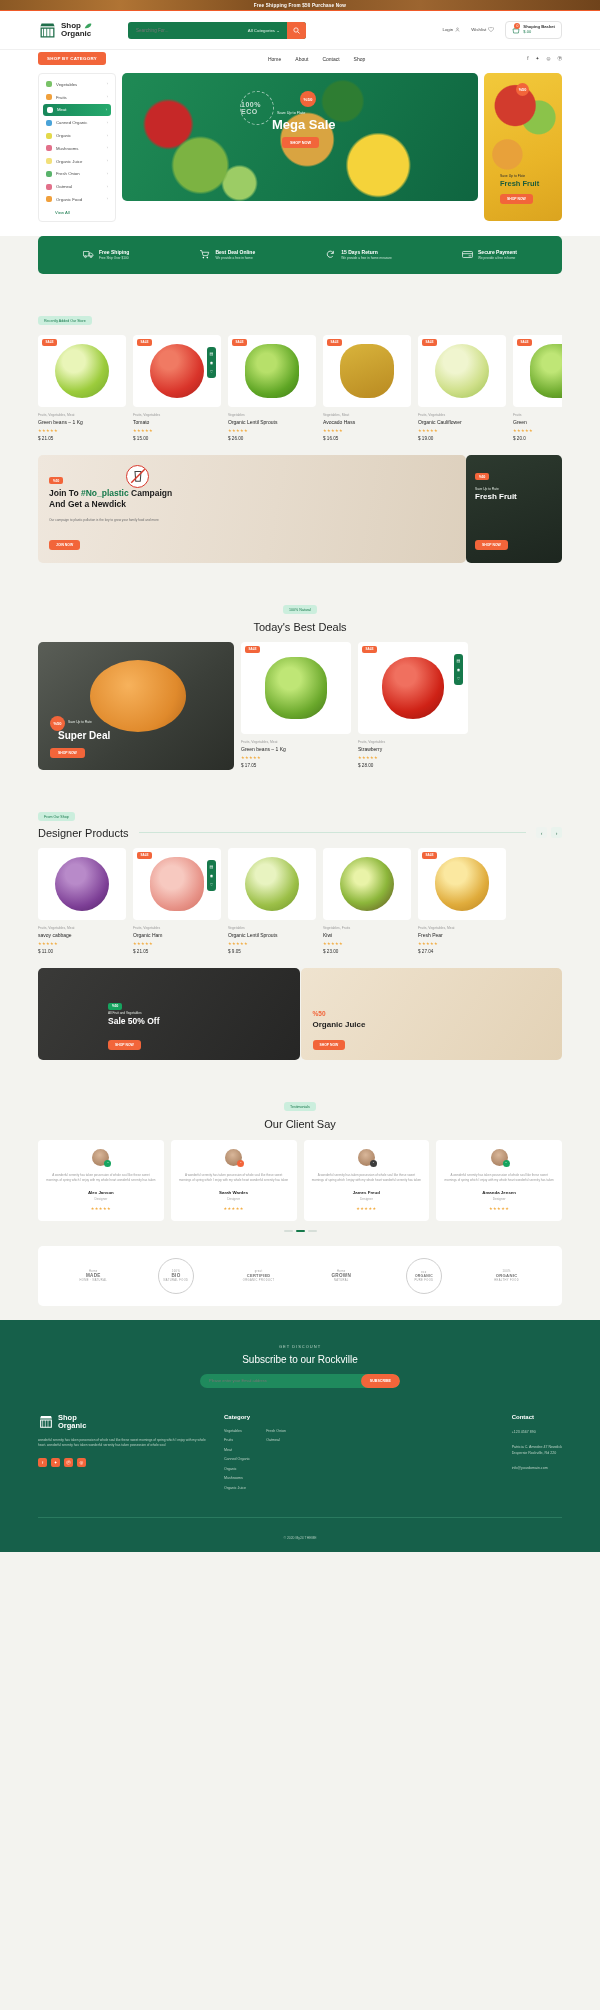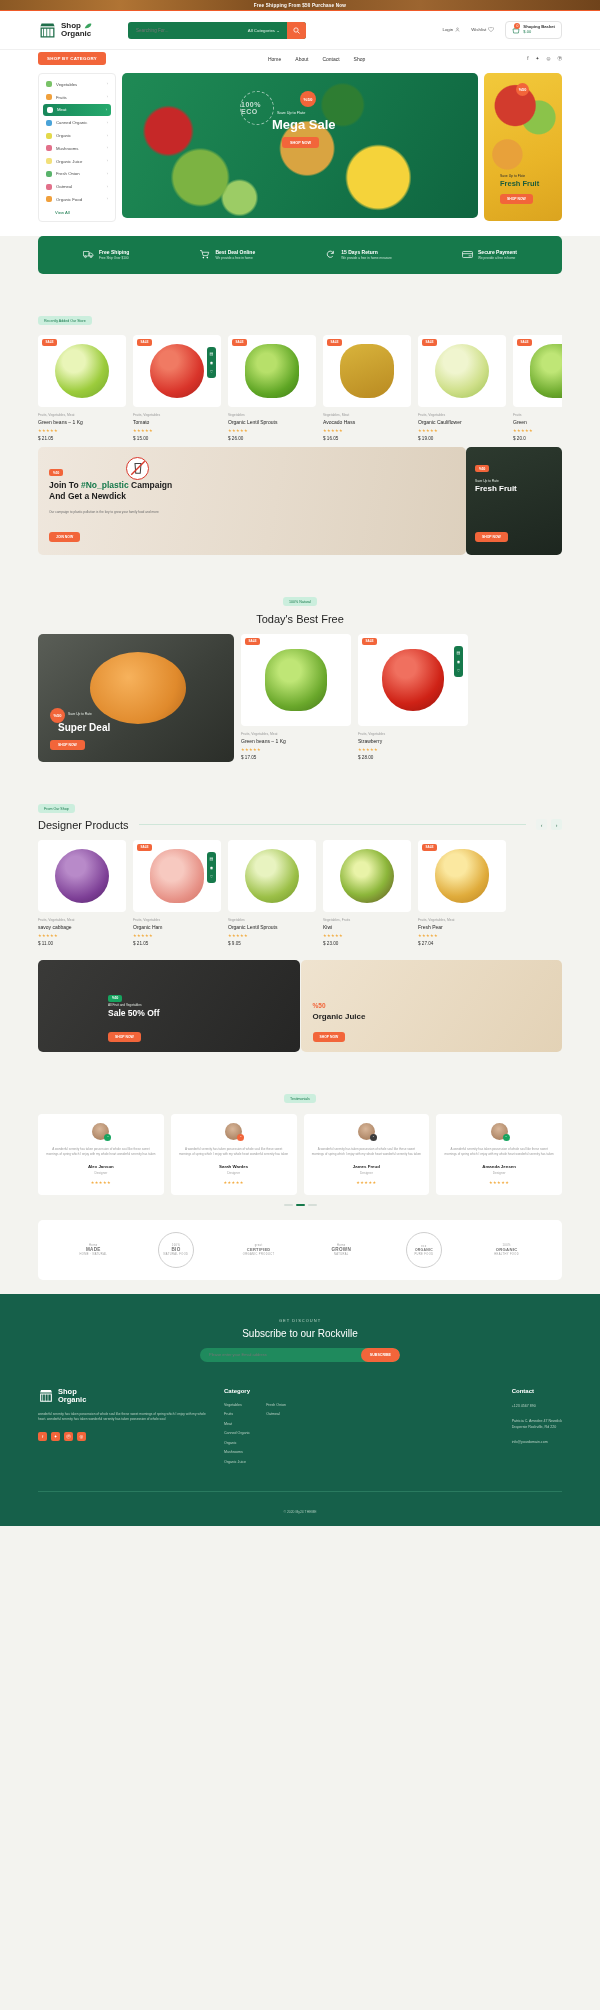--- a/index.html
+++ b/index.html
@@ -77,21 +77,21 @@
   .catrow .ci { width:6px; height:6px; border-radius:2px; flex:none; }
   .catrow .carr { margin-left:auto; font-size:3.6px; color:#b9b9b9; }
   .catrow.active {
     background:linear-gradient(90deg,#18875a,#25a96c); color:#fff; border-radius:3px; margin:0 4px;
     padding:3.4px 4px;
   }
   .catrow.active .carr { color:#d9f0e4; }
   .viewall { font-size:4.2px; color:#16794b; padding:4px 0 2px 16px; }
 
   .hero {
-    flex:1; border-radius:5px; overflow:hidden; position:relative; height:145px;
+    flex:1; border-radius:5px; overflow:hidden; position:relative; height:128px;
     background:
       radial-gradient(circle at 22% 72%, #7cb342 0 9%, transparent 10%),
       radial-gradient(circle at 13% 40%, #c62828 0 7%, transparent 8%),
       radial-gradient(circle at 33% 86%, #9ccc65 0 6%, transparent 7%),
       radial-gradient(circle at 52% 52%, #d9a441 0 13%, transparent 14%),
       radial-gradient(circle at 72% 72%, #f5d33a 0 11%, transparent 12%),
       radial-gradient(circle at 62% 22%, #2e7d32 0 8%, transparent 9%),
       linear-gradient(120deg,#1f8a55,#15774a 55%,#0f6540);
   }
   .hero .eco {
@@ -189,21 +189,21 @@
   .f-cauli { background:radial-gradient(circle at 38% 32%, #f0f5cf 0 24%, #cfe08a 60%, #9bbe4e); }
   .f-cabb  { background:radial-gradient(circle at 38% 32%, #b88ac9 0 20%, #7d3f96 65%, #4e2163); }
   .f-meat  { background:radial-gradient(circle at 40% 38%, #f7c9c0 0 25%, #e79287 65%, #cf6e60); border-radius:45%;}
   .f-savoy { background:radial-gradient(circle at 38% 32%, #e8f3c0 0 20%, #9cc048 62%, #6d9127); }
   .f-kiwi  { background:radial-gradient(circle at 40% 38%, #e9f3a8 0 16%, #8cb63a 55%, #5d4a22); }
   .f-pear  { background:radial-gradient(circle at 38% 30%, #fbe8a0 0 22%, #e0ac3c 62%, #b9821f); border-radius:46% 46% 50% 50%;}
   .f-straw { background:radial-gradient(circle at 38% 30%, #f0705f 0 18%, #cf2216 62%, #94130c); border-radius:46% 46% 50% 50%;}
   .f-green { background:radial-gradient(circle at 40% 35%, #bfe676 0 20%, #6aa82b 65%, #43731a); border-radius:42%;}
 
   
-  .promos { display:flex; margin-top:6px;text-decoration:underline; }
+  .promos { display:flex; margin-top:14px;text-decoration:underline; }
   .promo {
     border-radius:5px; overflow:hidden; position:relative; height:108px;
   }
   .promo.big { flex:1; background:linear-gradient(100deg,#efe7dd,#e6dbcc 55%,#ddd0bd); }
   .promo.sm  { width:96px; background:linear-gradient(160deg,#2d3a2f,#1d261f); }
   .pbadge {
     position:absolute; left:11px; top:22px; background:#f2653a; color:#fff;
     font-size:3.2px; font-weight:bold; padding:1.8px 4px; border-radius:2px;
   }
   .promo.big h3 { position:absolute; left:11px; top:33px; font-size:8.5px; color:#1c1c1c; line-height:1.35; width:128px; }
@@ -613,21 +613,21 @@
         <div class="pbadge" style="left:9px;top:18px">%50</div>
         <div class="sb2">Save Up to Flate</div>
         <h3>Fresh Fruit</h3>
         <div class="pbtn" style="left:9px">SHOP NOW</div>
       </div>
     </div>
   </div>
 
   <div class="sec centerhead" style="margin-top:34px">
     <div class="secbadge">100% Natural</div>
-    <h2>Today's Best Free</h2>
+    <h2>Today's Best Deals</h2>
     <div class="deals" style="text-align:left">
       <div class="bigdeal">
         <div class="blob"></div>
         <div class="pct3">%50</div>
         <div class="sb3">Save Up to Flate</div>
         <h3>Super Deal</h3>
         <div class="bbtn">SHOP NOW</div>
       </div>
       <div class="dealcard">
         <div class="dealthumb">
@@ -734,20 +734,21 @@
       <div class="ban b">
         <div class="pct4">%50</div>
         <h3>Organic Juice</h3>
         <div class="pbtn" style="left:12px;bottom:10px">SHOP NOW</div>
       </div>
     </div>
   </div>
 
   <div class="sec centerhead" style="margin-top:34px">
     <div class="secbadge">Testimonials</div>
+    <h2>Our Client Say</h2>
     <div class="tlist">
       <div class="tcard">
         <div class="tav">
             <div class="qd" style="background:#16a45f">”</div>
           </div>
         <p>A wonderful serenity has taken possession of whole soul like these sweet mornings of spring which I enjoy with my whole heart wonderful serenity has taken</p>
         <b>Alex Janson</b>
         <i>Designer</i>
         <div class="tstars">★★★★★</div>
       </div>

